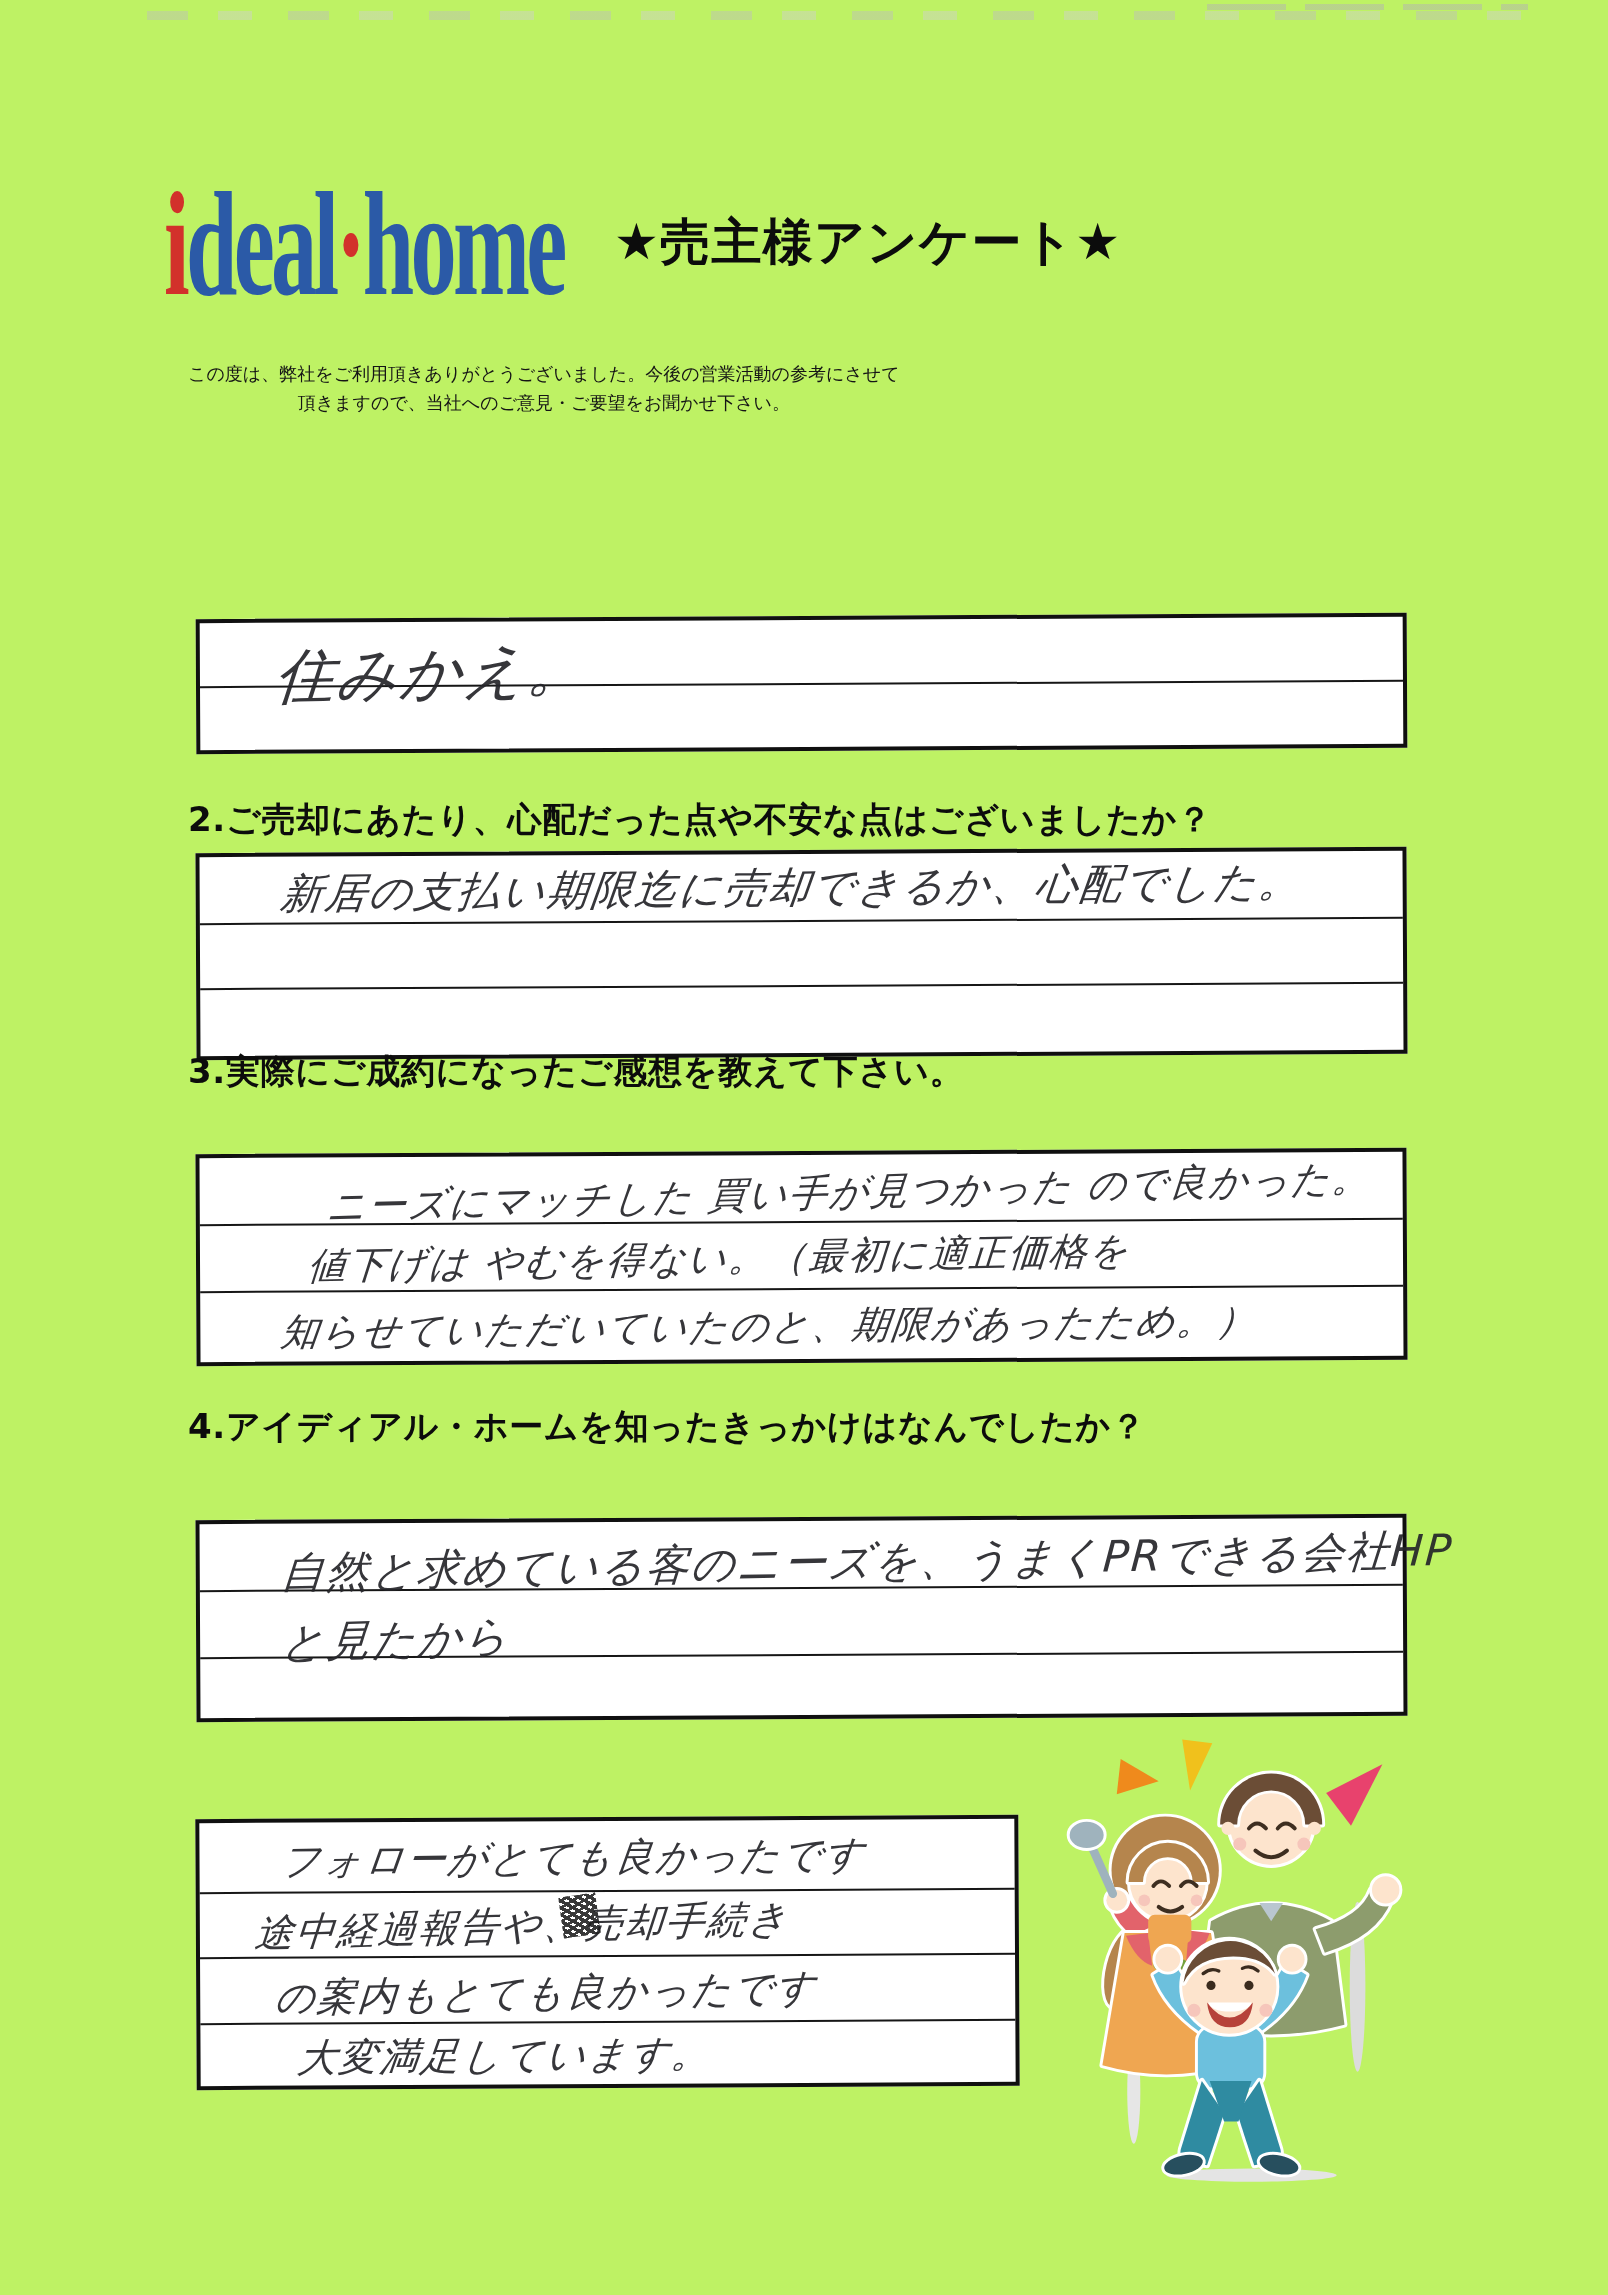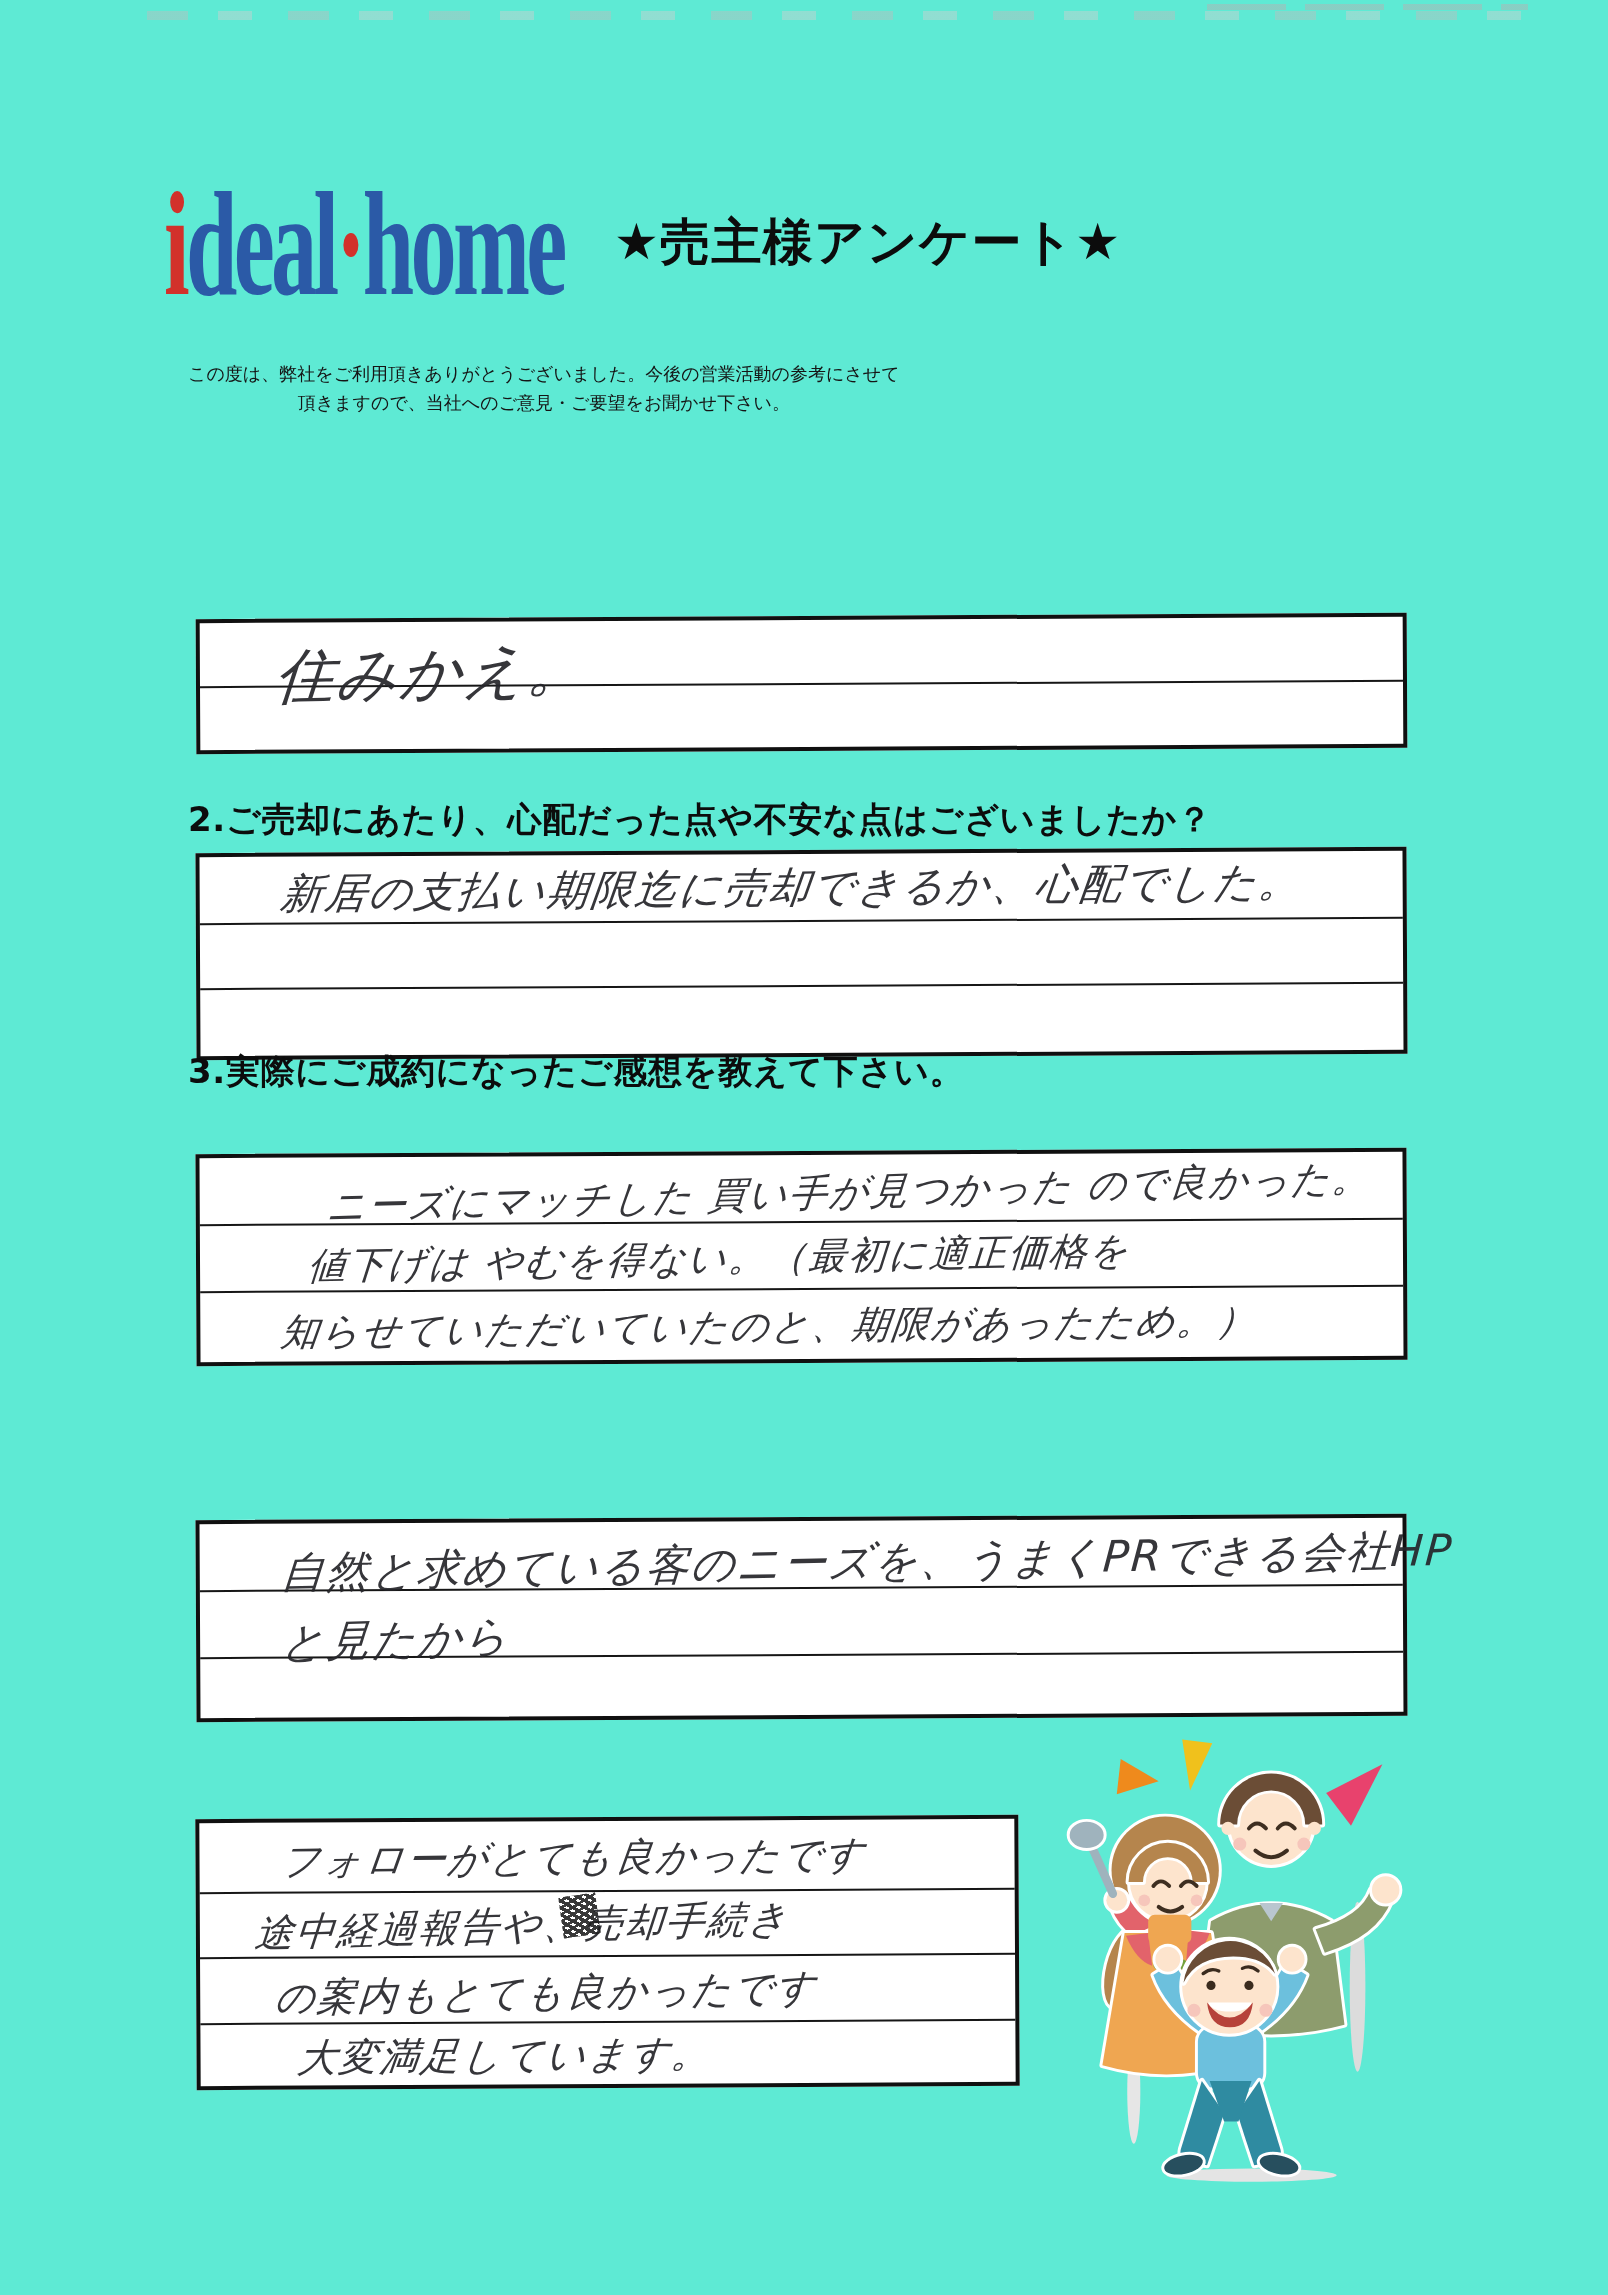--- a/index.html
+++ b/index.html
@@ -1,18 +1,18 @@
 <!DOCTYPE html>
 <html style="font-size:10.5px"><head>
 <meta charset="utf-8">
 <style>
   html,body{margin:0;padding:0;background:#9a9a9a;}
   .page{
     position:relative;width:1608px;height:2295px;margin:0 auto;
-    background:#5eead4;overflow:hidden;
+    background:#bef264;overflow:hidden;
     font-family:"DejaVu Sans","Liberation Sans",sans-serif;color:#111;
   }
   
   .scan-noise{position:absolute;left:147px;top:10.5px;width:1381px;height:9.2px;opacity:.45;
     background:repeating-linear-gradient(90deg,#bdbdbd 0 41px,transparent 41px 71px,#cfcfcf 71px 105px,transparent 105px 141px);}
   .scan-noise2{position:absolute;left:1207px;top:3.9px;width:321px;height:6.5px;opacity:.5;
     background:repeating-linear-gradient(90deg,#b3b3b3 0 79px,transparent 79px 98px);}
 
   .logo{position:absolute;left:164px;top:169px;line-height:1;white-space:nowrap;
     font-family:"Liberation Serif","DejaVu Serif",serif;font-weight:bold;
@@ -80,20 +80,21 @@
   <div class="qh" style="left:188px;top:1049px;">3.実際にご成約になったご感想を教えて下さい。</div>
   <div class="abox" style="left:196px;top:1151px;width:1211px;height:212px;">
     <div class="row" style="height:68px;"></div>
     <div class="row" style="height:67px;"></div>
     <div class="row last"></div>
   </div>
   <div class="hand r1" style="left:327px;top:1167px;font-size:38px;">ニーズにマッチした 買い手が見つかった ので良かった。</div>
   <div class="hand r3" style="left:308px;top:1233px;font-size:38px;">値下げは やむを得ない。（最初に適正価格を</div>
   <div class="hand r2" style="left:281px;top:1301px;font-size:38px;">知らせていただいていたのと、期限があったため。）</div>
 
+  <div class="qh" style="left:188px;top:1404px;">4.アイディアル・ホームを知ったきっかけはなんでしたか？</div>
   <div class="abox" style="left:196px;top:1517px;width:1211px;height:202px;">
     <div class="row" style="height:68px;"></div>
     <div class="row" style="height:67px;"></div>
     <div class="row last"></div>
   </div>
   <div class="hand r3" style="left:281px;top:1533px;font-size:43px;">自然と求めている客のニーズを、うまくPRできる会社HP</div>
   <div class="hand r1" style="left:281px;top:1611px;font-size:43px;">と見たから</div>
 
   <div class="abox" style="left:196px;top:1817px;width:823px;height:271px;">
     <div class="row" style="height:71px;"></div>

